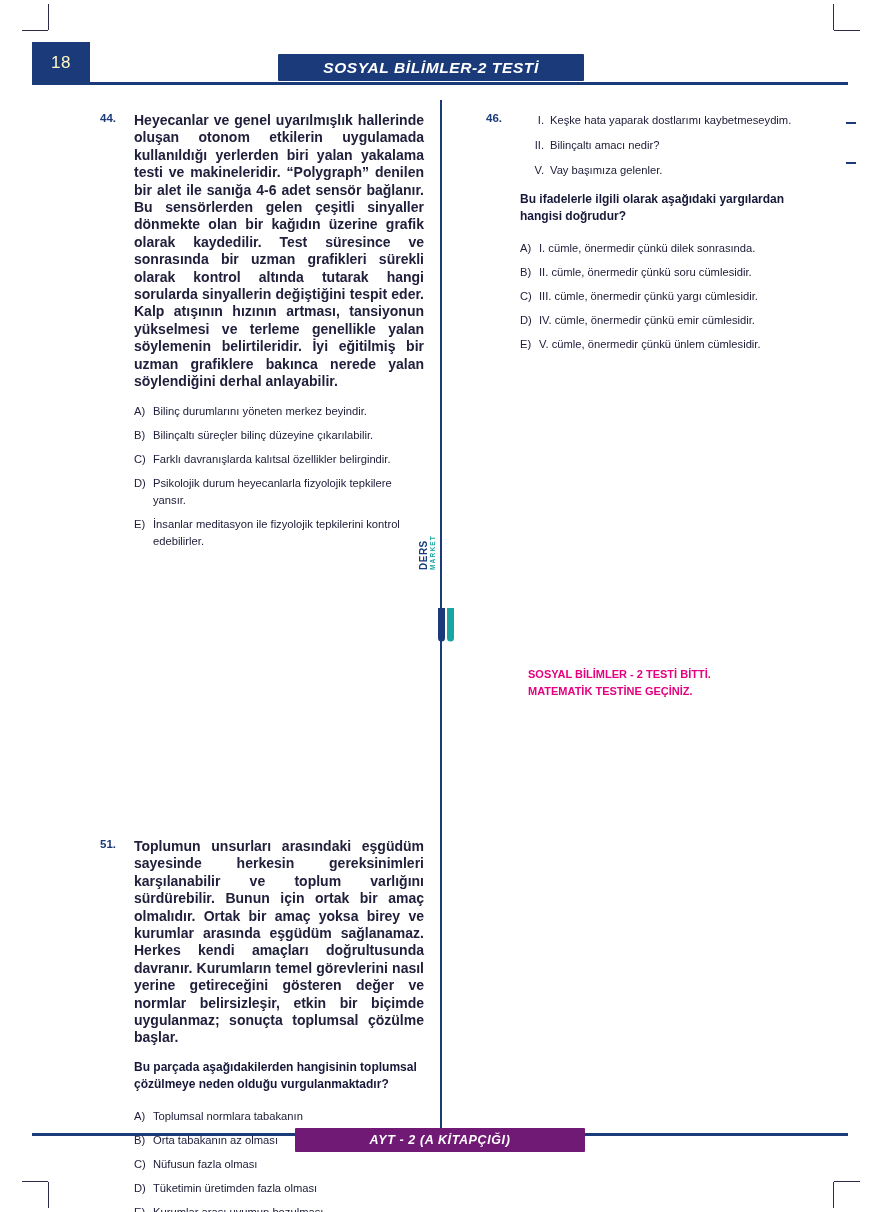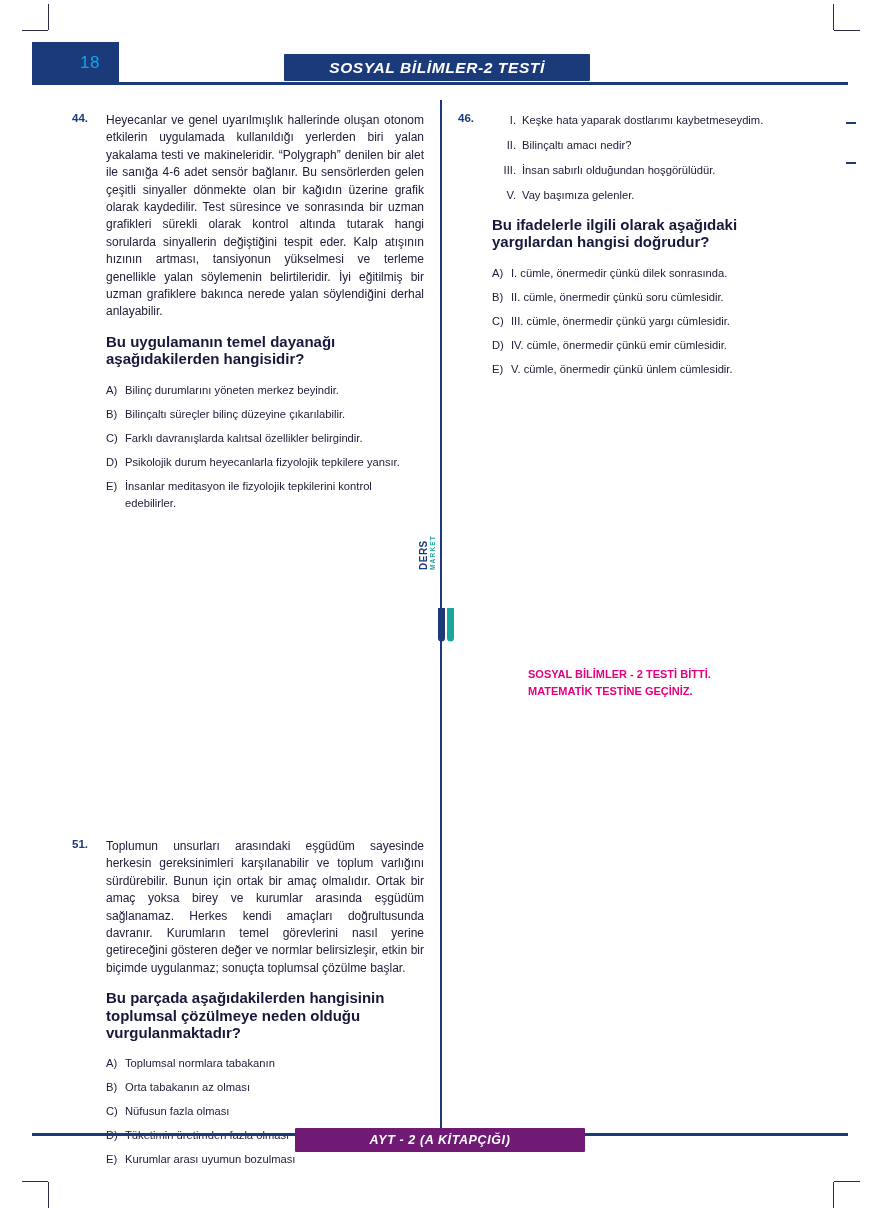--- a/index.html
+++ b/index.html
@@ -25,41 +25,40 @@
   .crop.h { height: 1px; width: 26px; }
 
   
   .page-badge {
     position: absolute;
     left: 32px;
     top: 42px;
     width: 58px;
     height: 42px;
     background: #1b3a7a;
-    color: #0ea5e9;
+    color: #fef9c3;
     font-size: 17px;
     display: flex;
     align-items: center;
     justify-content: center;
     letter-spacing: .5px;
-    padding-left: 29px;
   }
 
   
   .header-rule {
     position: absolute;
     left: 32px;
     top: 82px;
     width: 816px;
     height: 3px;
     background: #1b3a7a;
   }
   .header-title {
     position: absolute;
-    left: 284px;
+    left: 278px;
     top: 54px;
     width: 306px;
     height: 27px;
     background: #1b3a7a;
     color: #ffffff;
     font-size: 15.5px;
     font-weight: bold;
     font-style: italic;
     letter-spacing: .6px;
     display: flex;
@@ -90,41 +89,42 @@
 
   
   .col {
     position: absolute;
     width: 352px;
   }
   .col-left  { left: 72px; }
   .col-right { left: 458px; }
 
   
-  .q-block { position: relative; margin-bottom: 18px; }
+  .q-block { position: relative; margin-bottom: 18px; margin-left: 28px; }
   .q-num {
     position: absolute;
     left: 0;
     top: 0;
     width: 30px;
     font-size: 11.5px;
     font-weight: bold;
     color: #1b3a7a;
   }
   .q-body { margin-left: 34px; }
 
   .q-text {
-    font-size: 12px;
+    font-size: 14px;
     line-height: 17.4px;
     text-align: justify;
     color: #20203c;
     margin: 0 0 12px 0;
+    font-weight: bold;
   }
   .q-prompt {
-    font-size: 15px;
+    font-size: 12px;
     line-height: 17.4px;
     font-weight: bold;
     color: #17173a;
     margin: 0 0 14px 0;
     text-align: left;
   }
 
   .choices { margin: 0; padding: 0; list-style: none; }
   .choice {
     font-size: 11.2px;
@@ -244,21 +244,20 @@
 <div class="edge-dash" style="top:122px;"></div>
 <div class="edge-dash" style="top:162px;"></div>
 
 <div class="center-divider"></div>
 
 <div class="col col-left" style="top:112px;">
   <div class="q-block">
     <div class="q-num">44.</div>
     <div class="q-body">
       <p class="q-text">Heyecanlar ve genel uyarılmışlık hallerinde oluşan otonom etkilerin uygulamada kullanıldığı yerlerden biri yalan yakalama testi ve makineleridir. “Polygraph” denilen bir alet ile sanığa 4-6 adet sensör bağlanır. Bu sensörlerden gelen çeşitli sinyaller dönmekte olan bir kağıdın üzerine grafik olarak kaydedilir. Test süresince ve sonrasında bir uzman grafikleri sürekli olarak kontrol altında tutarak hangi sorularda sinyallerin değiştiğini tespit eder. Kalp atışının hızının artması, tansiyonun yükselmesi ve terleme genellikle yalan söylemenin belirtileridir. İyi eğitilmiş bir uzman grafiklere bakınca nerede yalan söylendiğini derhal anlayabilir.</p>
-      <p class="q-prompt">Bu uygulamanın temel dayanağı aşağıdakilerden hangisidir?</p>
       <ul class="choices">
         <li class="choice">
           <span class="ltr">A)</span>
           <span class="txt">Bilinç durumlarını yöneten merkez beyindir.</span>
         </li>
         <li class="choice">
           <span class="ltr">B)</span>
           <span class="txt">Bilinçaltı süreçler bilinç düzeyine çıkarılabilir.</span>
         </li>
         <li class="choice">
@@ -315,24 +314,20 @@
     <div class="q-num">46.</div>
     <div class="q-body">
       <ul class="roman-list">
         <li class="roman-item">
           <span class="rn">I.</span>
           <span>Keşke hata yaparak dostlarımı kaybetmeseydim.</span>
         </li>
         <li class="roman-item">
           <span class="rn">II.</span>
           <span>Bilinçaltı amacı nedir?</span>
-        </li>
-        <li class="roman-item">
-          <span class="rn">III.</span>
-          <span>İnsan sabırlı olduğundan hoşgörülüdür.</span>
         </li>
         <li class="roman-item">
           <span class="rn">V.</span>
           <span>Vay başımıza gelenler.</span>
         </li>
       </ul>
       <p class="q-prompt">Bu ifadelerle ilgili olarak aşağıdaki yargılardan hangisi doğrudur?</p>
       <ul class="choices">
         <li class="choice">
           <span class="ltr">A)</span>

